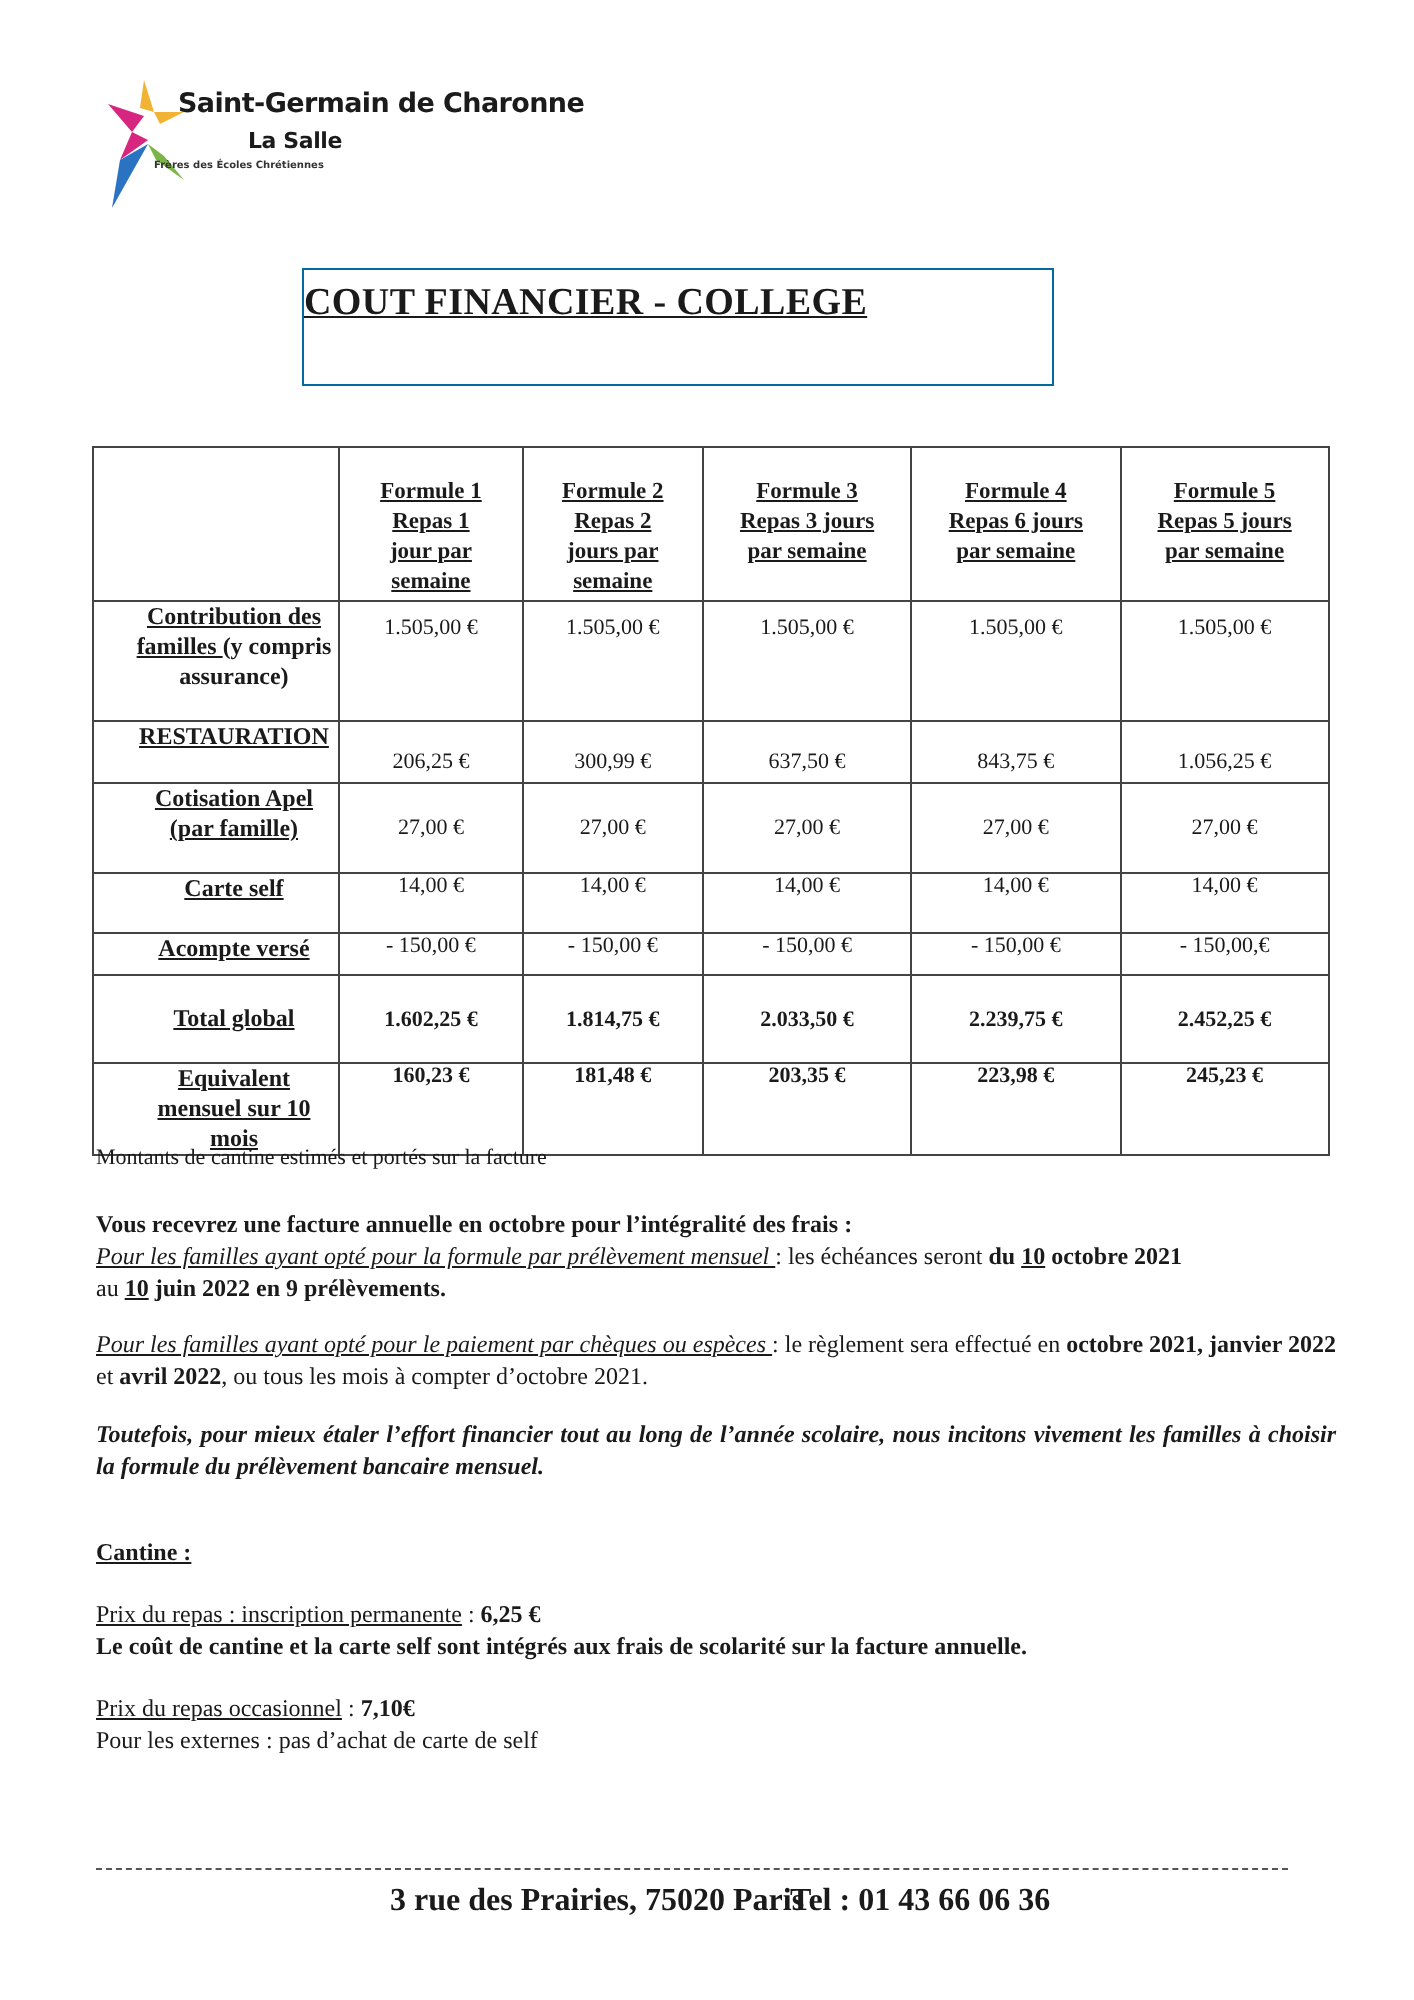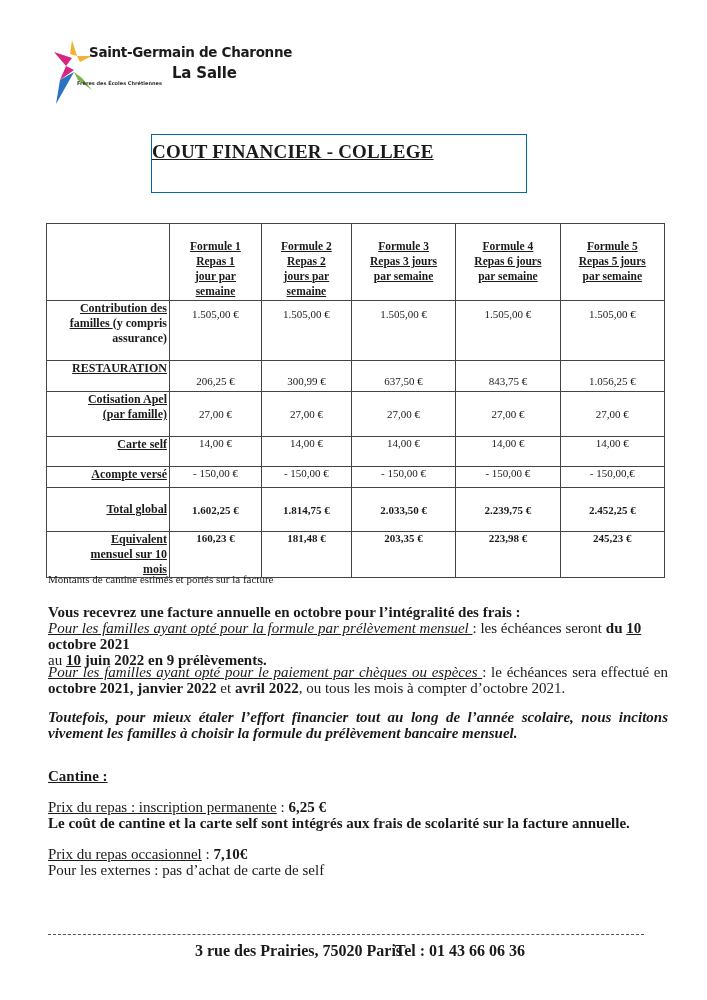--- a/index.html
+++ b/index.html
@@ -6,44 +6,44 @@
   body { width:707px; height:1000px; position:relative; overflow:hidden;
          font-family:"Liberation Serif", "DejaVu Serif", serif; color:#1a1a1a; }
   .abs { position:absolute; }
 
   
   .logo { left:52px; top:38px; width:260px; height:72px; }
   .logo svg { position:absolute; left:0; top:0; }
   .logo-name { position:absolute; left:37px; top:6px; font-family:"DejaVu Sans", sans-serif;
                font-weight:bold; font-size:13.5px; color:#1b1b1b; letter-spacing:-0.3px; white-space:nowrap; }
   .logo-sub { position:absolute; left:72px; top:26px; font-family:"DejaVu Sans", sans-serif;
-              font-weight:bold; font-size:15px; color:#1b1b1b; white-space:nowrap; letter-spacing:-0.2px;margin-left:48px;}
+              font-weight:bold; font-size:11px; color:#1b1b1b; white-space:nowrap; letter-spacing:-0.2px;}
   .logo-sub2 { position:absolute; left:25px; top:42px; font-family:"DejaVu Sans", sans-serif;
                font-weight:bold; font-size:5px; color:#333; white-space:nowrap; }
 
   
   .title-box { left:151px; top:134px; width:374px; height:57px; border:1px solid #0369a1;
                text-align:left; }
   .title-line { font-weight:bold; font-size:19px; text-decoration:underline; line-height:27px;
                 letter-spacing:0.2px; }
   .title-line.l1 { margin-top:3px; }
 
   
   table.costs { position:absolute; left:46px; top:223px; border-collapse:collapse; width:619px;
                 font-size:11px; }
   table.costs td { border:1px solid #444; vertical-align:top; text-align:center; padding:0 2px; }
-  table.costs td.rowlabel { text-align:right; font-weight:bold; padding-left:20px; font-size:12px;
+  table.costs td.rowlabel { text-align:center; font-weight:bold; padding-left:20px; font-size:12px;
                             line-height:15px; }
   .u { text-decoration:underline; }
   .hdr { font-weight:bold; text-decoration:underline; font-size:11.5px; line-height:15px; }
   .bold { font-weight:bold; }
 
   .note { left:48px; top:573px; font-size:11px; }
 
-  .para { left:48px; width:620px; font-size:15px; line-height:16px; }
+  .para { left:48px; width:620px; font-size:12px; line-height:16px; }
   .para p { margin:0; }
   .it { font-style:italic; }
   .ul { text-decoration:underline; }
 
   .footer-line { left:48px; top:934px; width:596px; border-top:1px dashed #555; }
   .footer { top:942px; font-size:16px;font-weight:bold; }
 </style>
 </head>
 <body>
 
@@ -167,21 +167,21 @@
 
 <div class="abs para" style="top:604px;">
   <p class="bold">Vous recevrez une facture annuelle en octobre pour l’intégralité des frais :</p>
   <p>
     <span class="it ul">Pour les familles ayant opté pour la formule par prélèvement mensuel </span><span>: les échéances seront </span><span class="bold">du </span><span class="bold ul">10</span><span class="bold"> octobre 2021</span><br>
     <span>au </span><span class="bold ul">10</span><span class="bold"> juin 2022 en 9 prélèvements.</span>
   </p>
 </div>
 
 <div class="abs para" style="top:664px;text-align:justify;">
-  <p><span class="it ul">Pour les familles ayant opté pour le paiement par chèques ou espèces </span><span>: le échéances sera effectué en </span><span class="bold">octobre 2021, janvier 2022</span><span> et </span><span class="bold">avril 2022</span><span>, ou tous les mois à compter d’octobre 2021.</span></p>
+  <p><span class="it ul">Pour les familles ayant opté pour le paiement par chèques ou espèces </span><span>: le règlement sera effectué en </span><span class="bold">octobre 2021, janvier 2022</span><span> et </span><span class="bold">avril 2022</span><span>, ou tous les mois à compter d’octobre 2021.</span></p>
 </div>
 
 <div class="abs para" style="top:709px;text-align:justify;font-style:italic;font-weight:bold;">Toutefois, pour mieux étaler l’effort financier tout au long de l’année scolaire, nous incitons vivement les familles à choisir la formule du prélèvement bancaire mensuel.</div>
 
 <div class="abs para" style="top:768px;">
   <p class="bold ul">Cantine :</p>
   <p style="margin-top:15px;"><span class="ul">Prix du repas : inscription permanente</span><span> : </span><span class="bold">6,25 €</span></p>
   <p class="bold">Le coût de cantine et la carte self sont intégrés aux frais de scolarité sur la facture annuelle.</p>
   <p style="margin-top:15px;"><span class="ul">Prix du repas occasionnel</span><span> : </span><span class="bold">7,10€</span></p>
   <p>Pour les externes : pas d’achat de carte de self</p>

